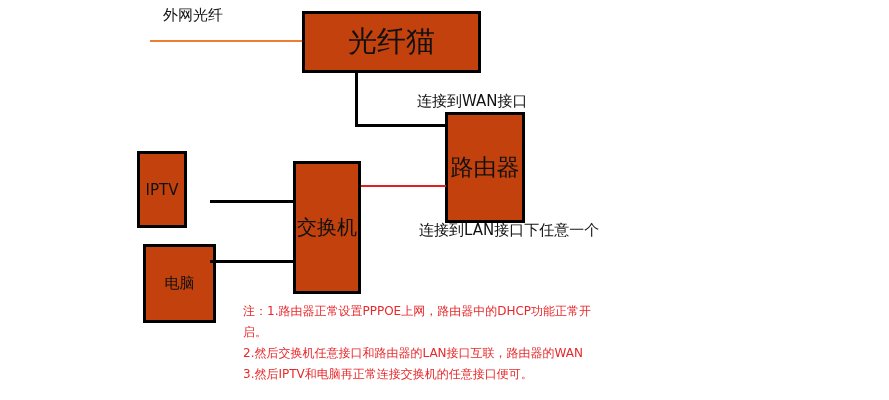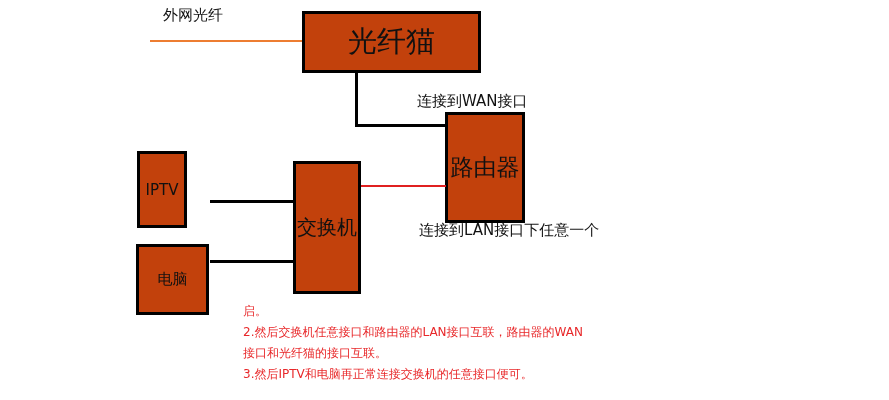--- a/index.html
+++ b/index.html
@@ -6,21 +6,21 @@
   body { width:889px; height:400px; background:#ffffff; position:relative; overflow:hidden;
          font-family:"DejaVu Sans", "Liberation Sans", sans-serif; color:#111; }
   .box { position:absolute; border:3px solid #000; box-sizing:border-box; background:#c2410c;
          display:flex; align-items:center; justify-content:center; }
   .line { position:absolute; background:#000; }
   .label { position:absolute; white-space:nowrap; }
   #modem { left:302px; top:11px; width:179px; height:62px; font-size:29px; }
   #router { left:445px; top:112px; width:80px; height:111px; font-size:23px; }
   #switch { left:293px; top:161px; width:68px; height:133px; font-size:20px; }
   #iptv { left:137px; top:151px; width:50px; height:77px; font-size:15px; }
-  #pc { left:136px; top:244px; width:73px; height:71px; font-size:15px; }
+  #pc { left:143px; top:244px; width:73px; height:79px; font-size:15px; }
   #fiber-label { left:163px; top:6px; font-size:15px; }
   #wan-label { left:417px; top:92px; font-size:15px; }
   #lan-label { left:373px; top:221px; font-size:15px;margin-left:46px; }
   #notes { position:absolute; left:243px; top:301px; width:380px; font-size:12px; line-height:21px; }
   .note-line { display:block; white-space:nowrap; }
 </style>
 </head>
 <body>
 
 <div class="line" style="left:150px; top:40px; width:153px; height:2px; background:#ed7d31;"></div>
@@ -49,17 +49,17 @@
   <span>IPTV</span>
 </div>
 <div class="line" style="left:210px; top:200px; width:84px; height:3px;"></div>
 
 <div class="box" id="pc">
   <span>电脑</span>
 </div>
 <div class="line" style="left:210px; top:260px; width:84px; height:3px;"></div>
 
 <div id="notes" style="color:#e8282a;">
+  <span class="note-line">注：1.路由器正常设置PPPOE上网，路由器中的DHCP功能正常开</span>
   <span class="note-line">启。</span>
   <span class="note-line">2.然后交换机任意接口和路由器的LAN接口互联，路由器的WAN</span>
-  <span class="note-line">接口和光纤猫的接口互联。</span>
   <span class="note-line">3.然后IPTV和电脑再正常连接交换机的任意接口便可。</span>
 </div>
 
 </body></html>

